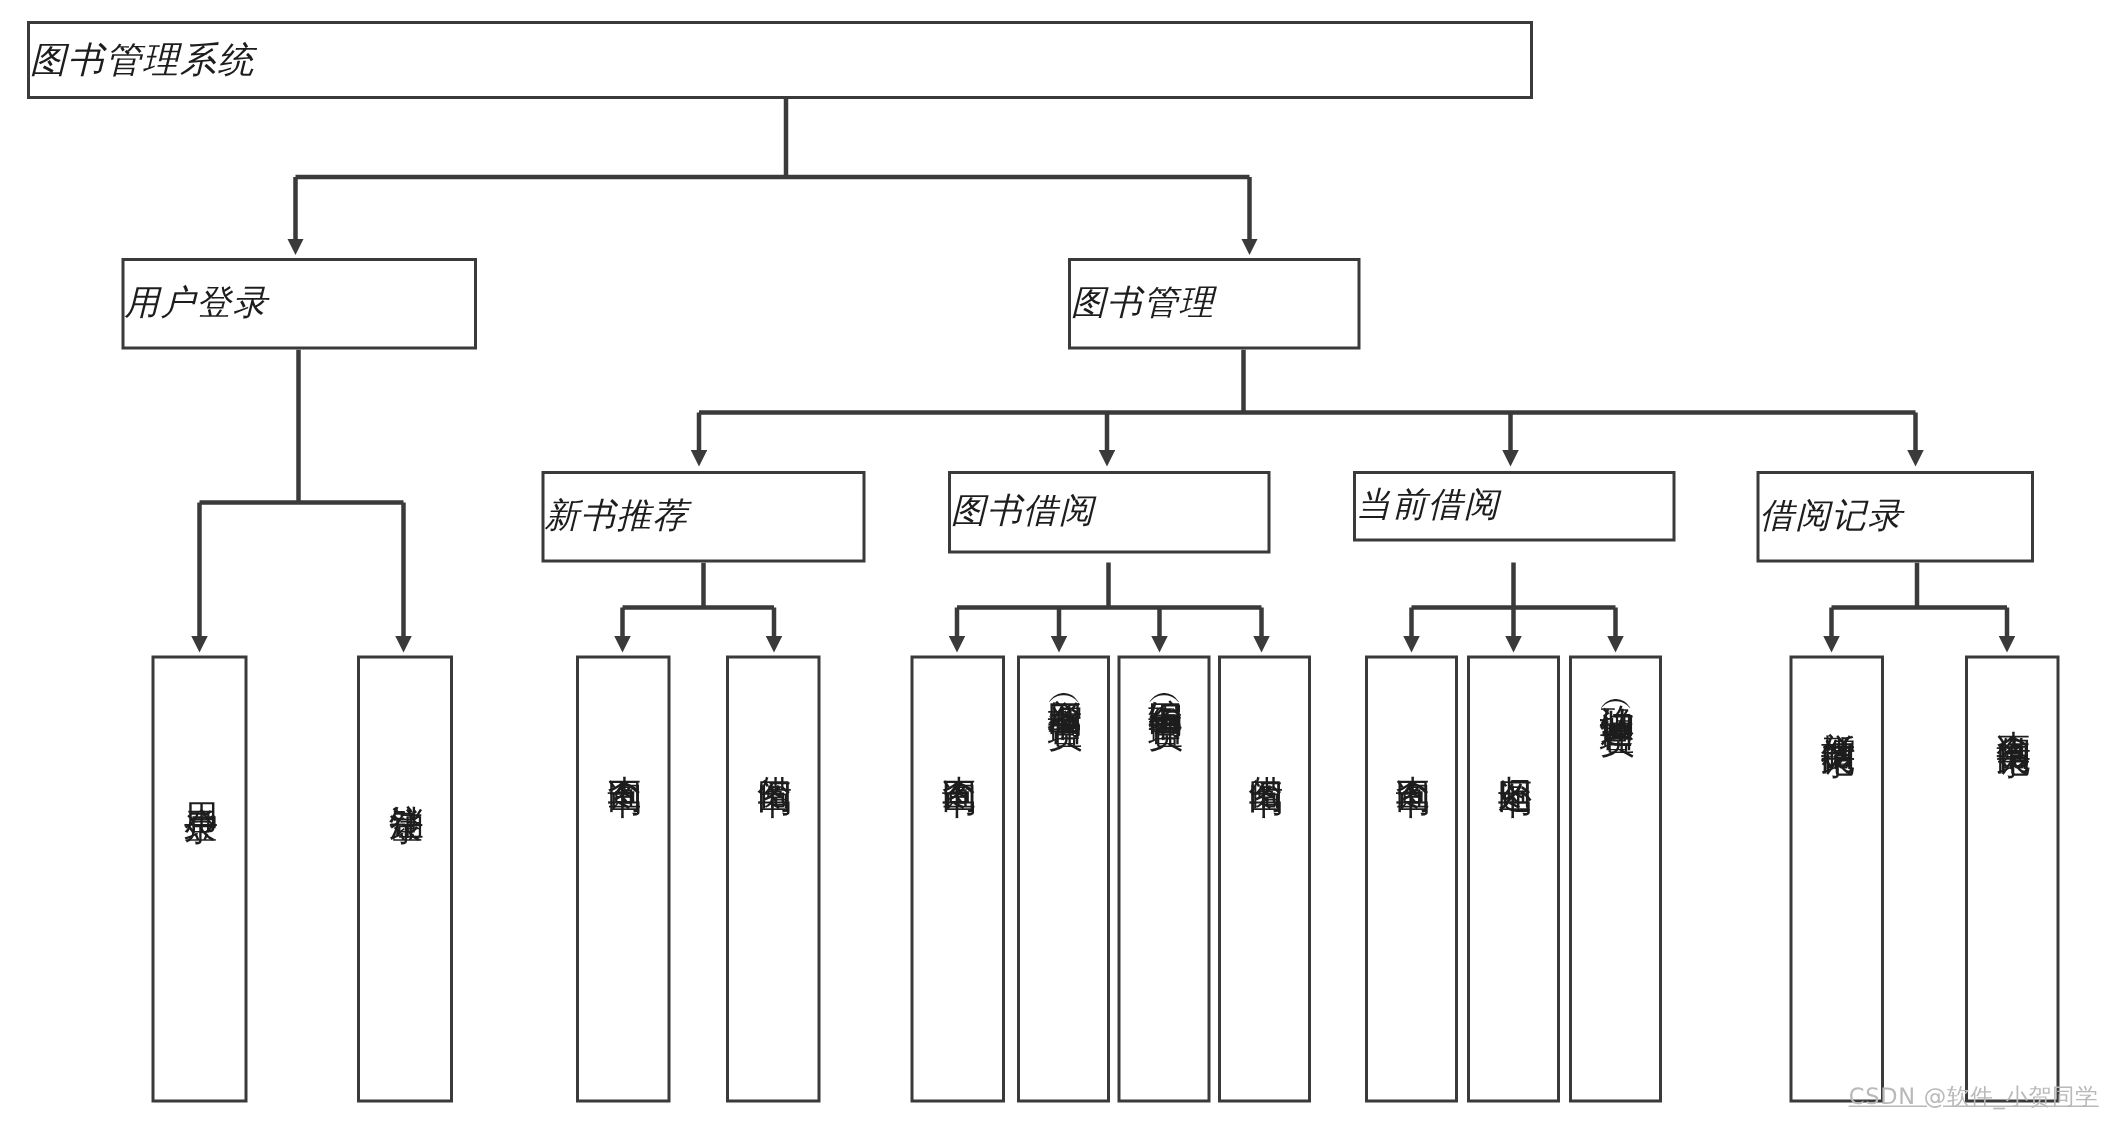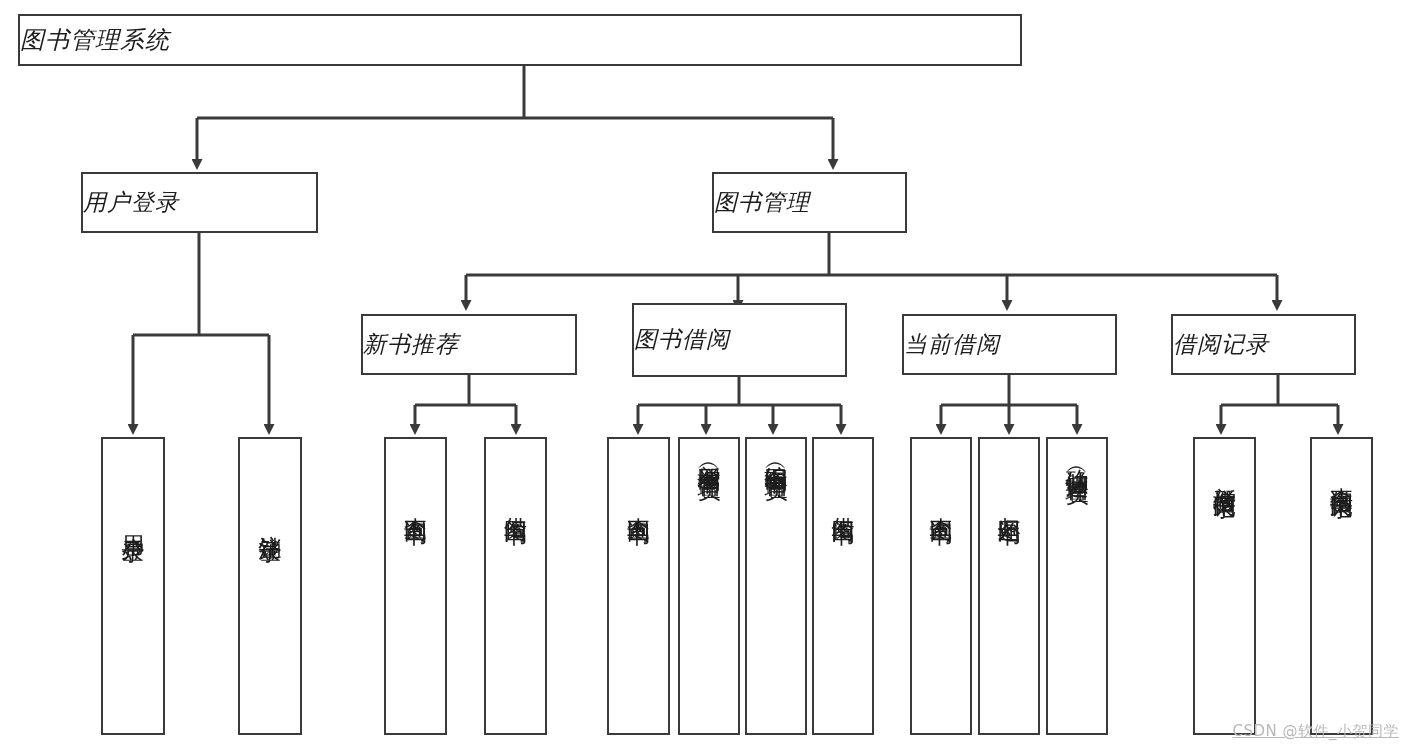--- a/index.html
+++ b/index.html
@@ -145,25 +145,25 @@
   </div>
 
   <div class="node horiz" style="left:712px; top:172px; width:195px; height:61px;">
     <span>图书管理</span>
   </div>
 
   <div class="node horiz" style="left:361px; top:314px; width:216px; height:61px;">
     <span>新书推荐</span>
   </div>
 
-  <div class="node horiz" style="left:632px; top:303px; width:215px; height:74px;">
+  <div class="node horiz" style="left:632px; top:314px; width:215px; height:55px;">
     <span>图书借阅</span>
   </div>
 
-  <div class="node horiz" style="left:902px; top:314px; width:215px; height:61px;">
+  <div class="node horiz" style="left:902px; top:314px; width:215px; height:47px;">
     <span>当前借阅</span>
   </div>
 
   <div class="node horiz" style="left:1171px; top:314px; width:185px; height:61px;">
     <span>借阅记录</span>
   </div>
 
   <div class="leaf pad-a" style="left:101px; top:437px; width:64px; height:298px;">
     <span class="vtext">用户登录</span>
   </div>

